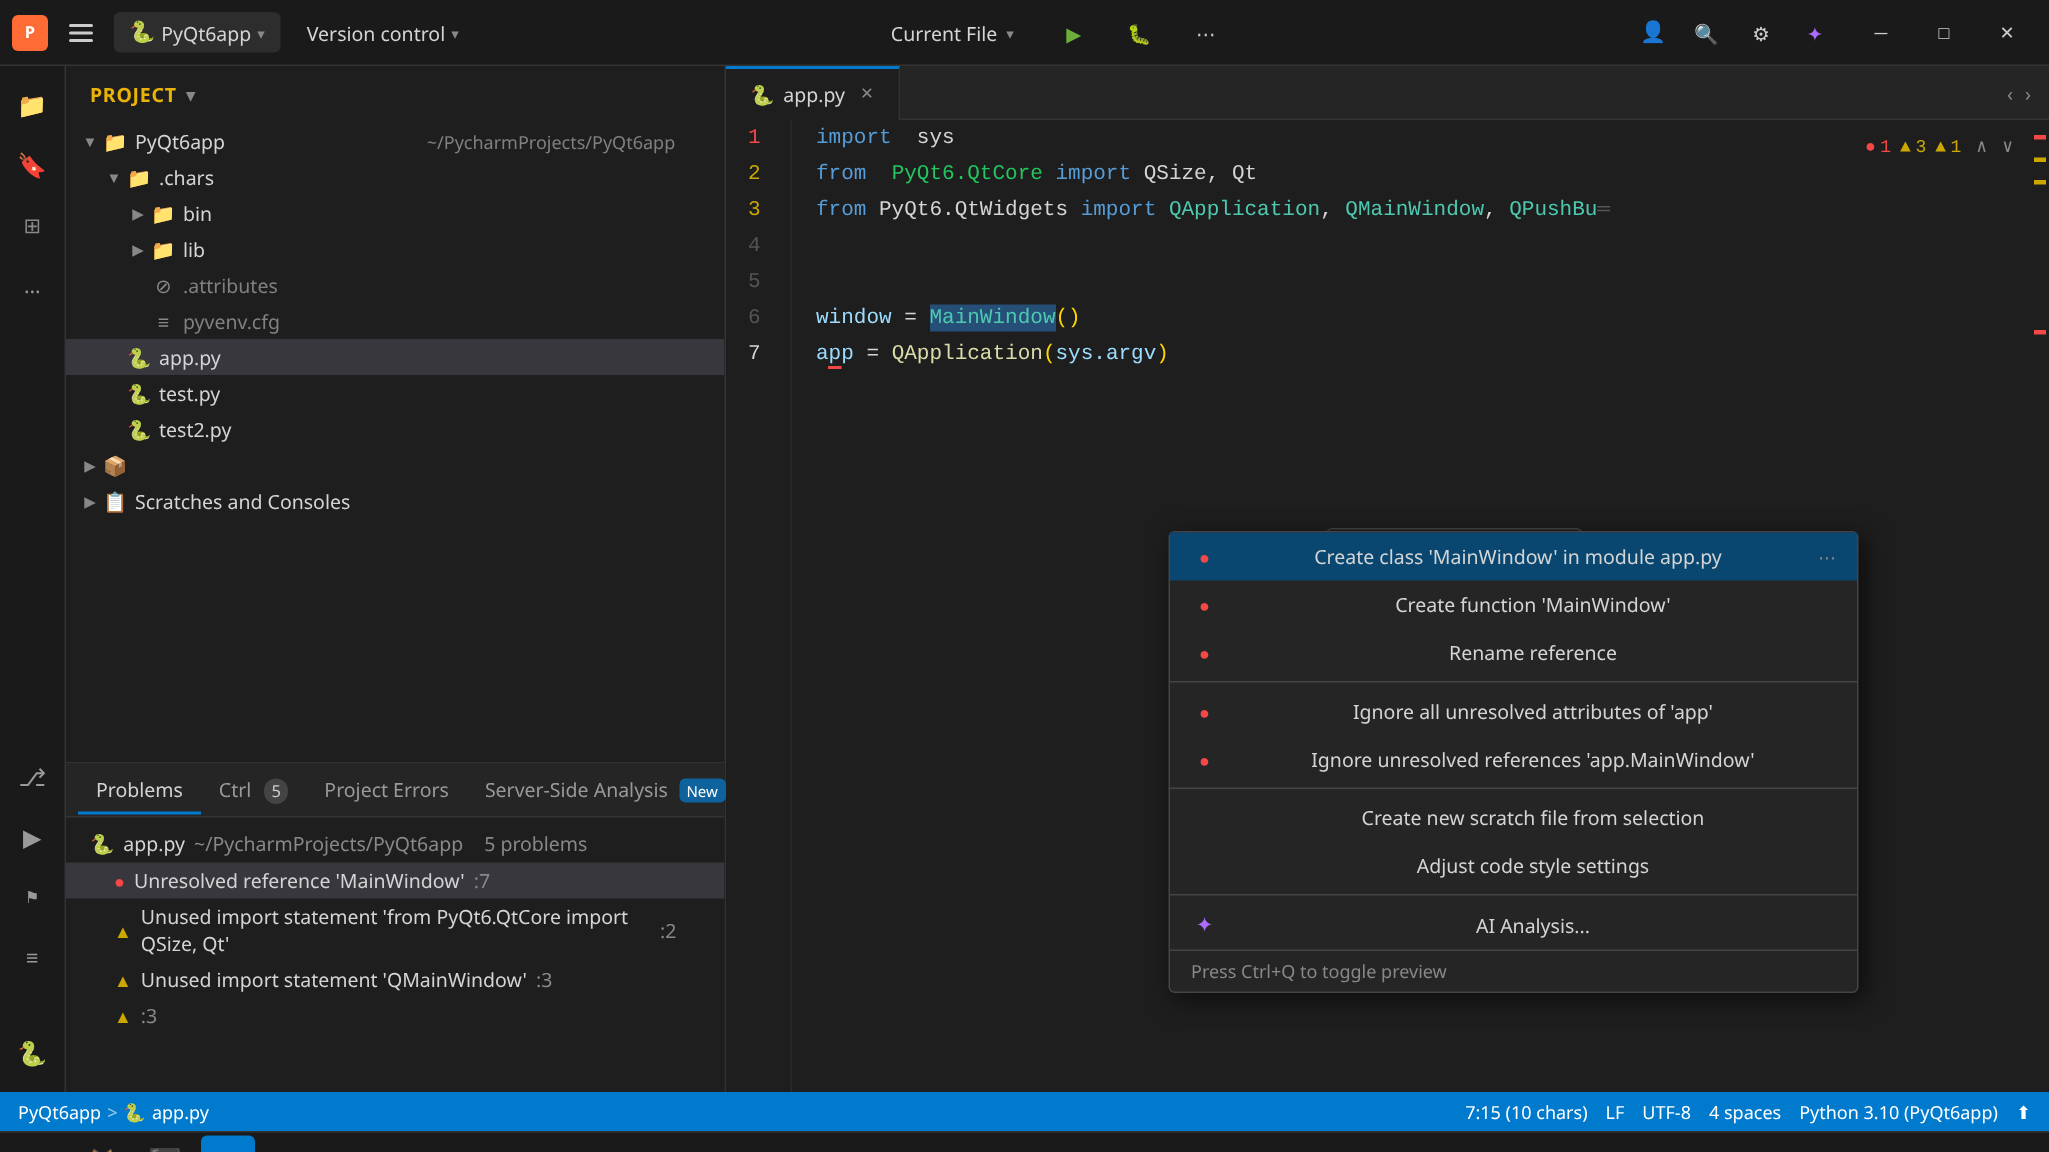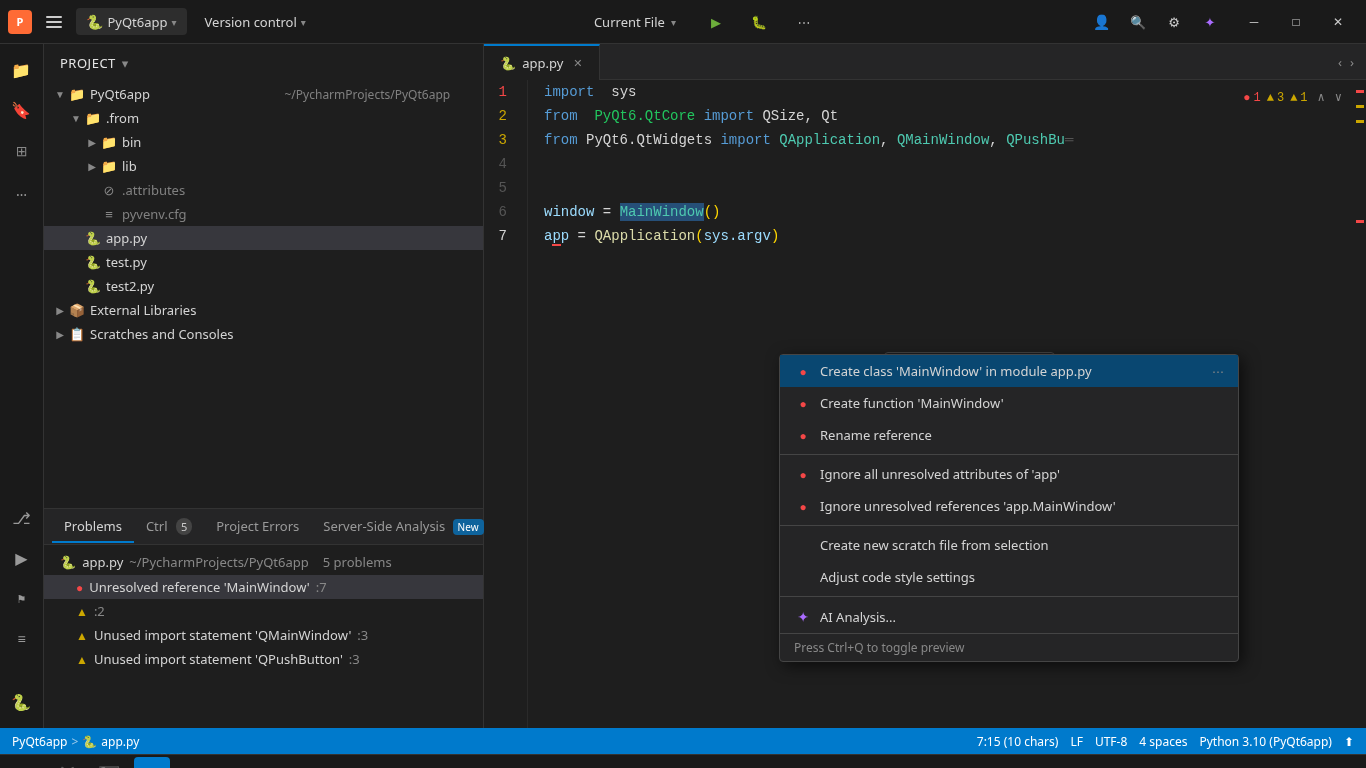--- a/index.html
+++ b/index.html
@@ -100,21 +100,21 @@
       background: #1e1e1e;
       display: flex;
       flex-direction: column;
       border-right: 1px solid #333;
     }
     .sidebar-header {
       padding: 10px 16px 6px;
       display: flex; align-items: center; gap: 6px;
     }
     .sidebar-title {
-      font-size: 13px; font-weight: 400; color: #e5e5e5; text-transform: uppercase; letter-spacing: 0.5px;
+      font-size: 13px; font-weight: 700; color: #eab308; text-transform: uppercase; letter-spacing: 0.5px;
     }
     .sidebar-tree {
       flex: 1;
       overflow-y: auto;
       padding: 4px 0;
     }
     .tree-item {
       display: flex; align-items: center;
       padding: 3px 8px 3px 0;
       cursor: pointer; font-size: 13px;
@@ -278,21 +278,21 @@
       z-index: 100;
       font-size: 13px;
     }
     .menu-item {
       display: flex; align-items: center; gap: 8px;
       padding: 7px 14px;
       cursor: pointer; color: #d4d4d4;
     }
     .menu-item.selected { background: #094771; }
     .menu-item .menu-icon { width: 18px; text-align: center; font-size: 14px; flex-shrink: 0; }
-    .menu-item .menu-text { flex: 1; }
+    .menu-item .menu-text { flex: 1; text-align: center; }
     .menu-item .menu-extra { color: #888; font-size: 12px; }
     .menu-divider { height: 1px; background: #454545; margin: 3px 0; }
     .menu-footer {
       padding: 5px 14px;
       font-size: 12px; color: #888;
       border-top: 1px solid #454545;
     }
 
     
     #code-tooltip {
@@ -446,21 +446,21 @@
       <div class="tree-item" style="padding-left:8px;">
         <span class="tree-arrow">▼</span>
         <span class="tree-icon folder-icon">📁</span>
         <span class="tree-label">PyQt6app</span>
         <span class="tree-label path">~/PycharmProjects/PyQt6app</span>
       </div>
 
       <div class="tree-item" style="padding-left:24px;">
         <span class="tree-arrow">▼</span>
         <span class="tree-icon folder-icon">📁</span>
-        <span class="tree-label">.from</span>
+        <span class="tree-label">.chars</span>
       </div>
 
       <div class="tree-item" style="padding-left:40px;">
         <span class="tree-arrow" style="color:#888; font-size:10px;">▶</span>
         <span class="tree-icon folder-icon">📁</span>
         <span class="tree-label">bin</span>
       </div>
 
       <div class="tree-item" style="padding-left:40px;">
         <span class="tree-arrow" style="color:#888; font-size:10px;">▶</span>
@@ -494,21 +494,20 @@
 
       <div class="tree-item" style="padding-left:24px;">
         <span class="tree-arrow"></span>
         <span class="tree-icon py-icon">🐍</span>
         <span class="tree-label">test2.py</span>
       </div>
 
       <div class="tree-item" style="padding-left:8px;">
         <span class="tree-arrow" style="color:#888; font-size:10px;">▶</span>
         <span class="tree-icon" style="color:#e8b84b;">📦</span>
-        <span class="tree-label">External Libraries</span>
       </div>
 
       <div class="tree-item" style="padding-left:8px;">
         <span class="tree-arrow" style="color:#888; font-size:10px;">▶</span>
         <span class="tree-icon" style="color:#888;">📋</span>
         <span class="tree-label">Scratches and Consoles</span>
       </div>
     </div>
 
     <div id="problems-panel">
@@ -554,30 +553,30 @@
           <span style="color:#888; margin-left:8px;">5 problems</span>
         </div>
 
         <div class="problem-row selected">
           <span class="error-icon">●</span>
           <span class="problem-text">Unresolved reference 'MainWindow'</span>
           <span class="problem-loc">:7</span>
         </div>
         <div class="problem-row">
           <span class="warn-icon">▲</span>
+          <span class="problem-text">Unused import statement 'from PyQt6.QtCore import QSize, Qt'</span>
           <span class="problem-loc">:2</span>
         </div>
         <div class="problem-row">
           <span class="warn-icon">▲</span>
           <span class="problem-text">Unused import statement 'QMainWindow'</span>
           <span class="problem-loc">:3</span>
         </div>
         <div class="problem-row">
           <span class="warn-icon">▲</span>
-          <span class="problem-text">Unused import statement 'QPushButton'</span>
           <span class="problem-loc">:3</span>
         </div>
       </div>
     </div>
   </div>
 
   <div id="editor-area">
 
     <div class="editor-tabs">
       <div class="editor-tab active">

